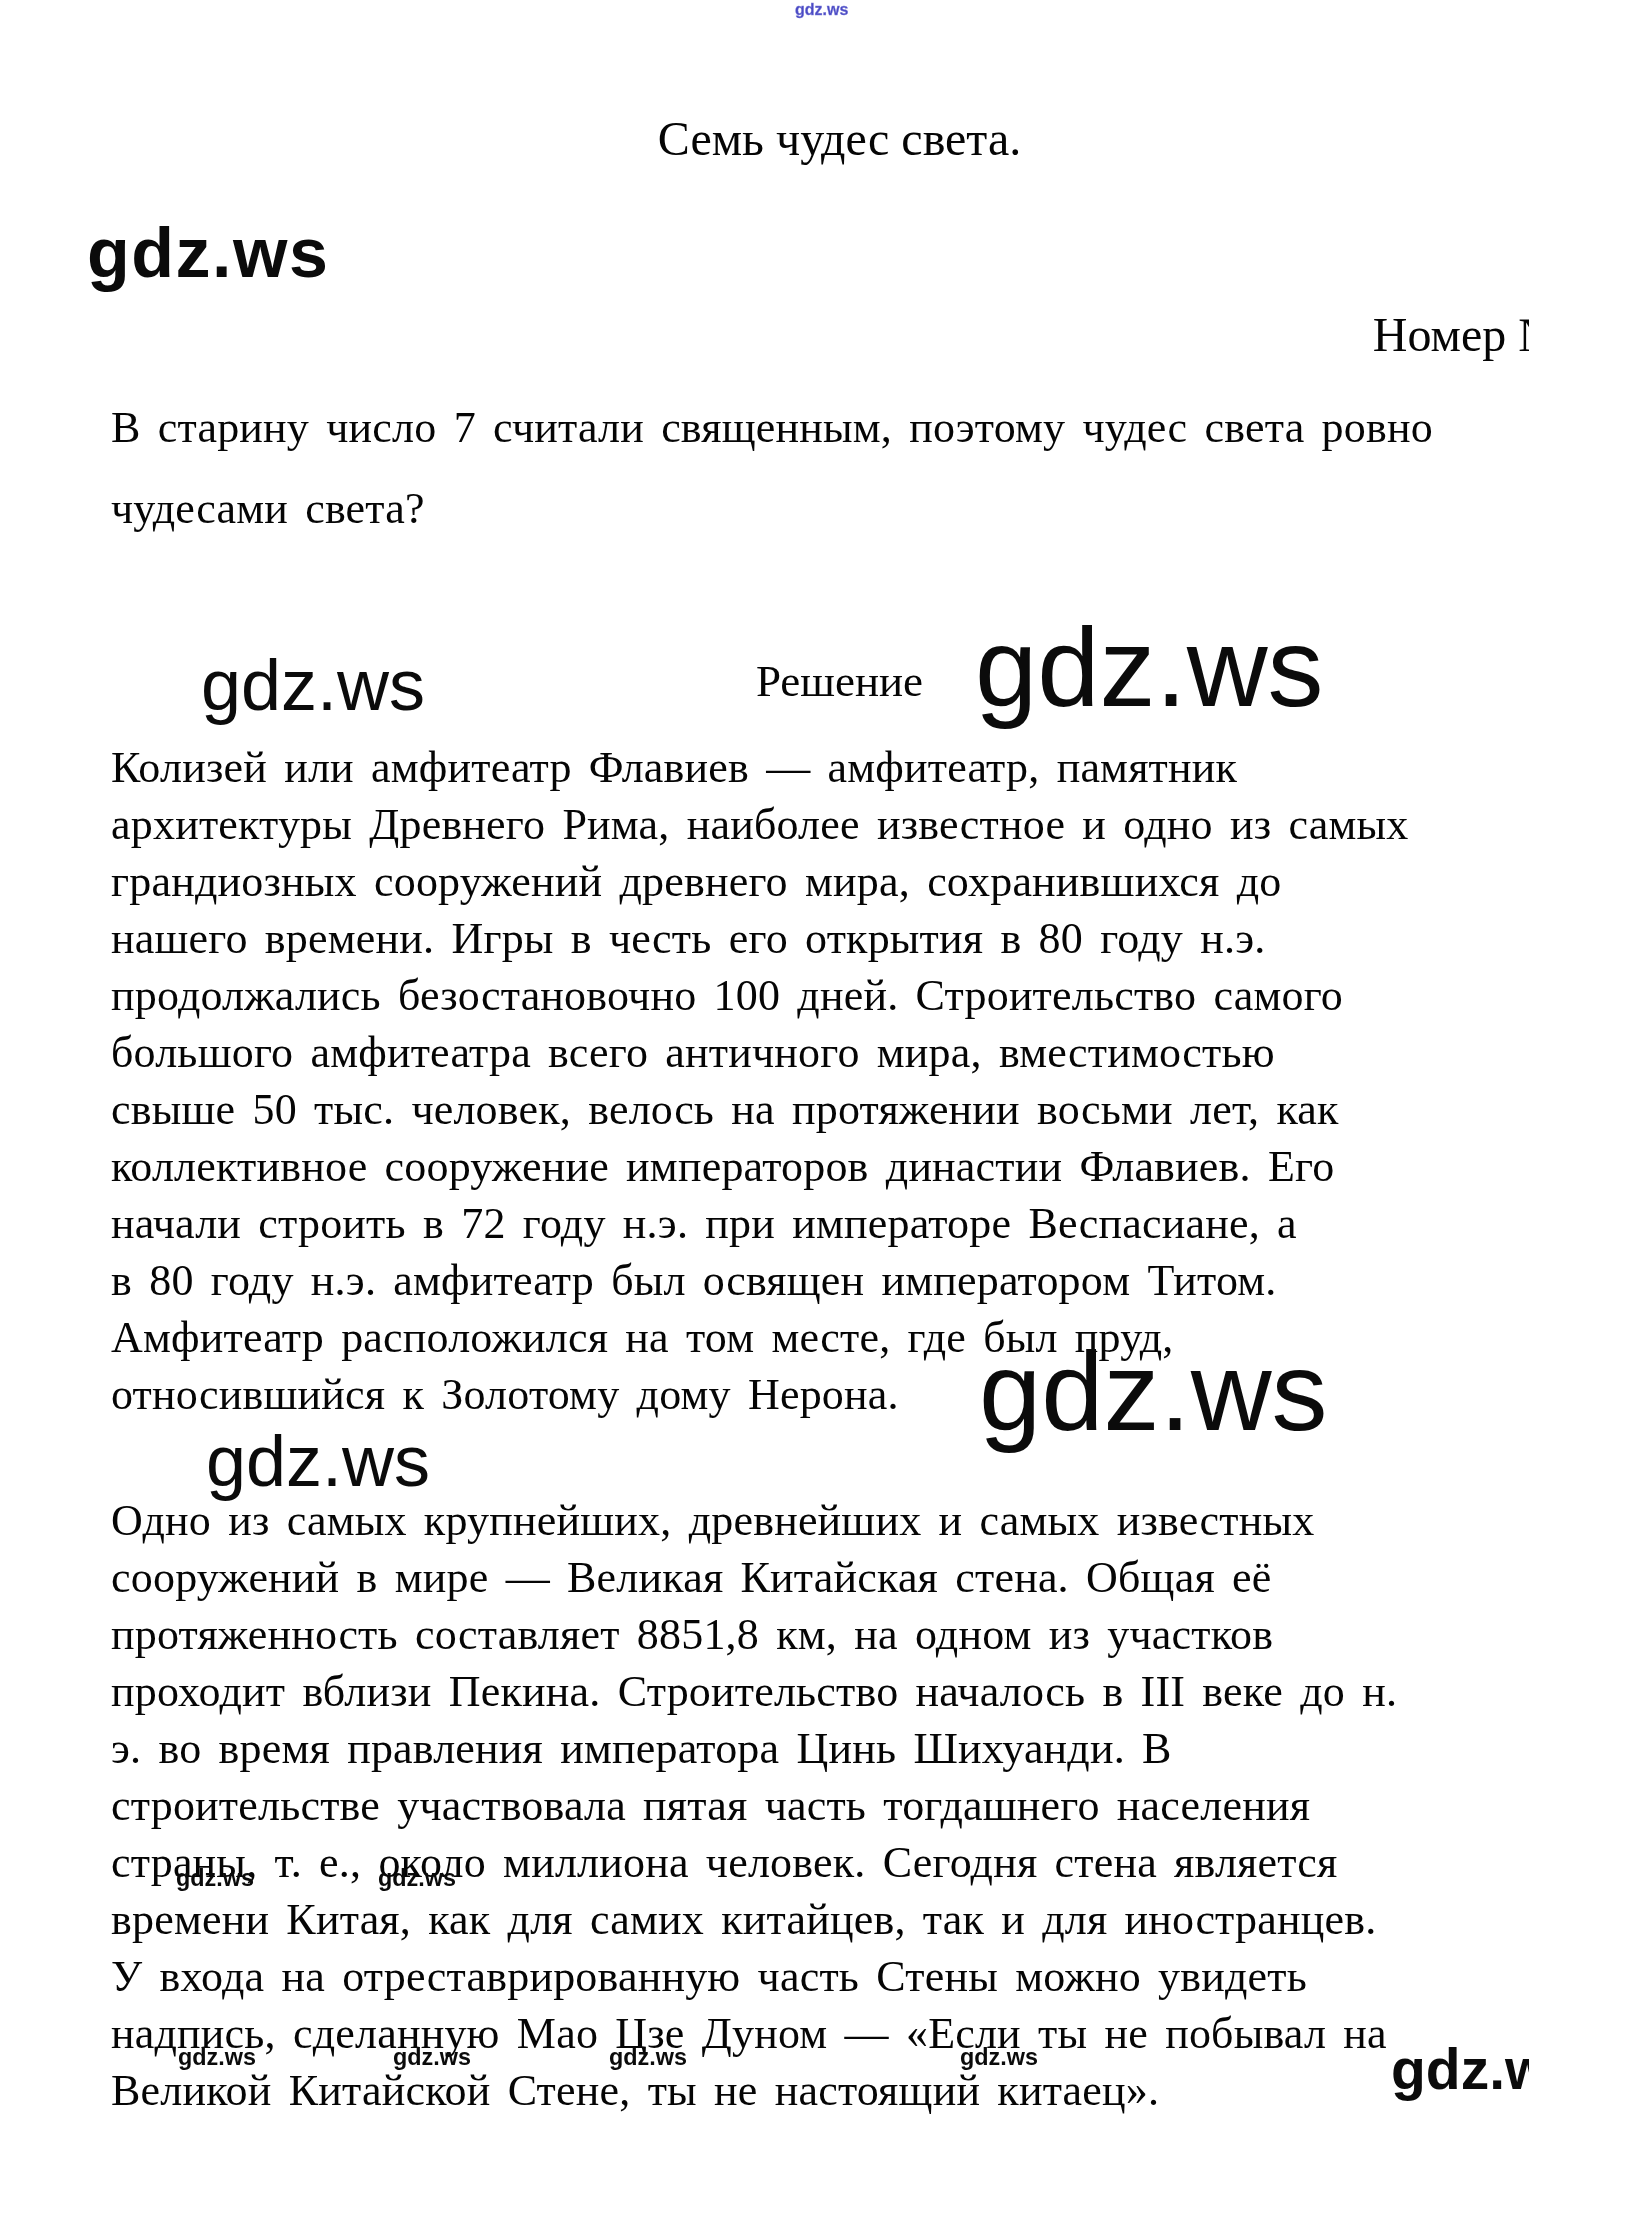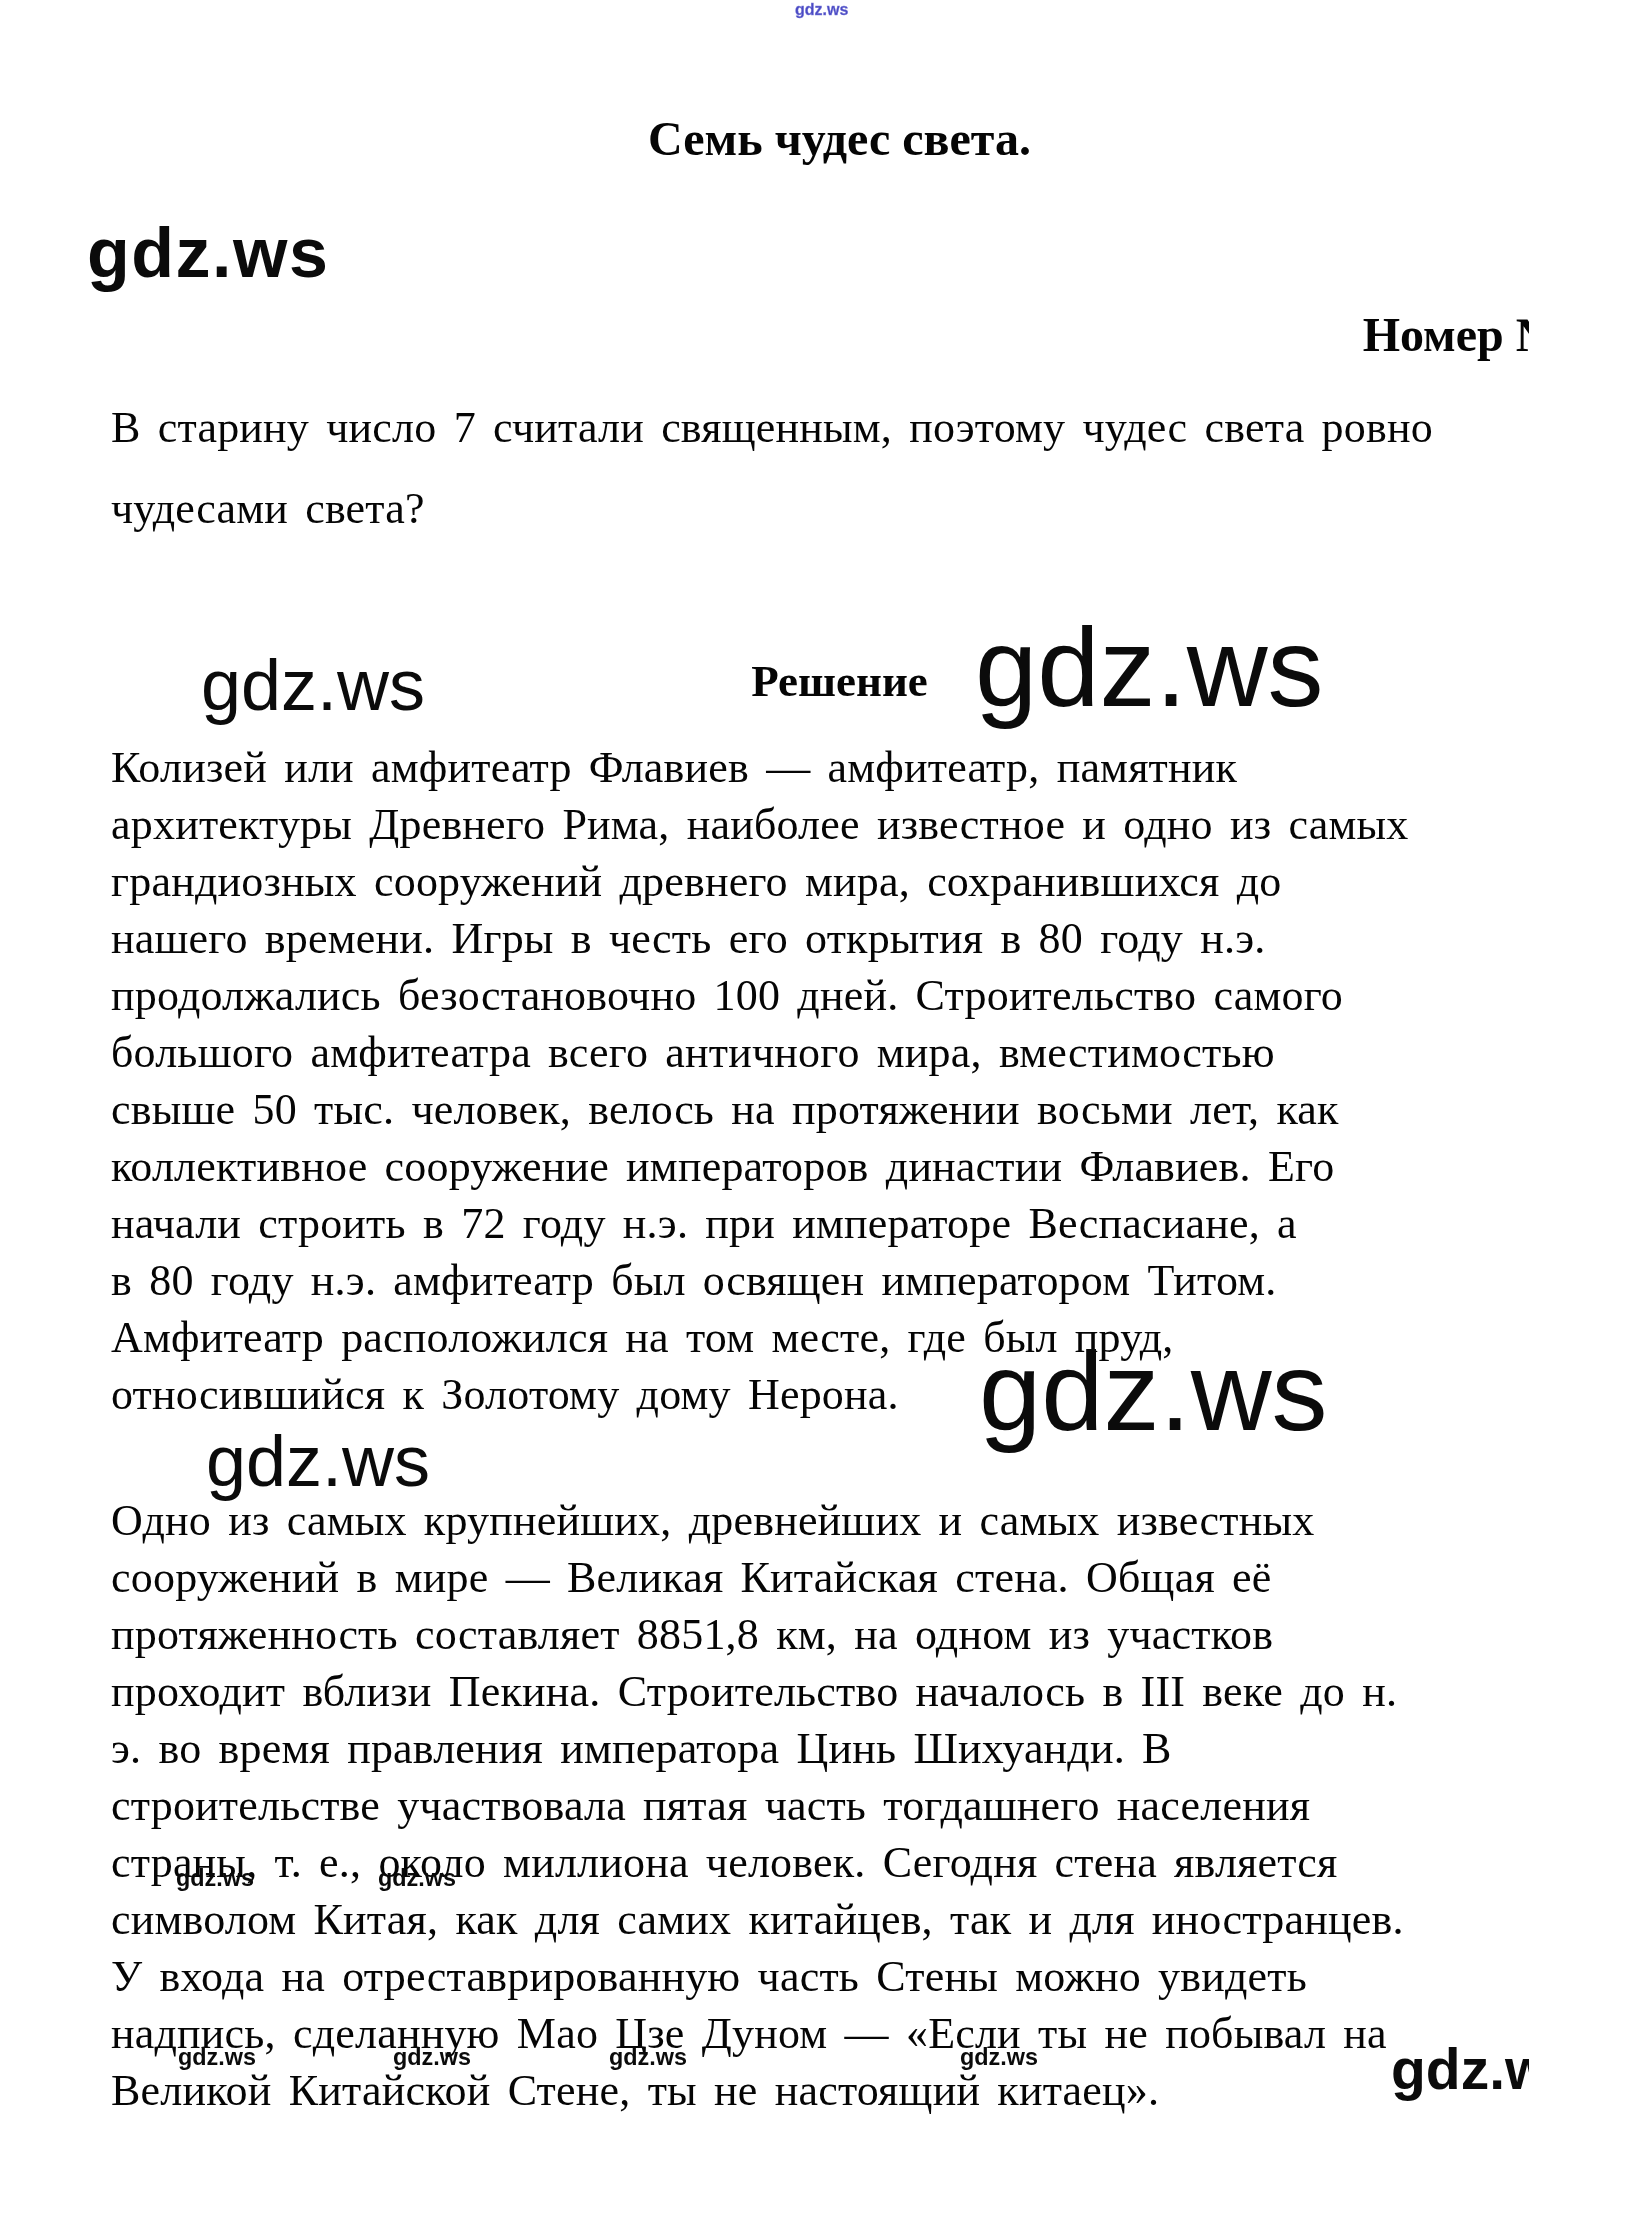--- a/index.html
+++ b/index.html
@@ -15,21 +15,21 @@
     overflow: hidden;
     font-family: "Liberation Serif", "DejaVu Serif", serif;
     color: #050505;
   }
   
   .center-band {
     position: absolute;
     left: 91px;
     width: 1497px;
     text-align: center;
-    font-weight: bold;
+    font-weight: normal;
     margin: 0;
     line-height: 1;
     white-space: nowrap;
   }
   .doc-title      { top: 115px;  font-size: 48px; }
   .task-heading   { top: 311px;  font-size: 48px; text-align: right; }
   .solution-heading { top: 659px; font-size: 45px; }
 
   
   .para {
@@ -118,21 +118,21 @@
   <span class="wm wm-right-2">gdz.ws</span>
 
   <div class="para solution-para-2">
       <div class="doc-line">Одно из самых крупнейших, древнейших и самых известных</div>
       <div class="doc-line">сооружений в мире — Великая Китайская стена. Общая её</div>
       <div class="doc-line">протяженность составляет 8851,8 км, на одном из участков</div>
       <div class="doc-line">проходит вблизи Пекина. Строительство началось в III веке до н.</div>
       <div class="doc-line">э. во время правления императора Цинь Шихуанди. В</div>
       <div class="doc-line">строительстве участвовала пятая часть тогдашнего населения</div>
       <div class="doc-line">страны, т. е., около миллиона человек. Сегодня стена является</div>
-      <div class="doc-line">символом Китая, как для самих китайцев, так и для иностранцев.</div>
+      <div class="doc-line">времени Китая, как для самих китайцев, так и для иностранцев.</div>
       <div class="doc-line">У входа на отреставрированную часть Стены можно увидеть</div>
       <div class="doc-line">надпись, сделанную Мао Цзе Дуном — «Если ты не побывал на</div>
       <div class="doc-line">Великой Китайской Стене, ты не настоящий китаец».</div>
     </div>
 
   <span class="wm wm-tiny wm-tiny-a">gdz.ws</span>
   <span class="wm wm-tiny wm-tiny-b">gdz.ws</span>
   <span class="wm wm-tiny wm-tiny-c">gdz.ws</span>
   <span class="wm wm-tiny wm-tiny-d">gdz.ws</span>
   <span class="wm wm-tiny wm-tiny-e">gdz.ws</span>

